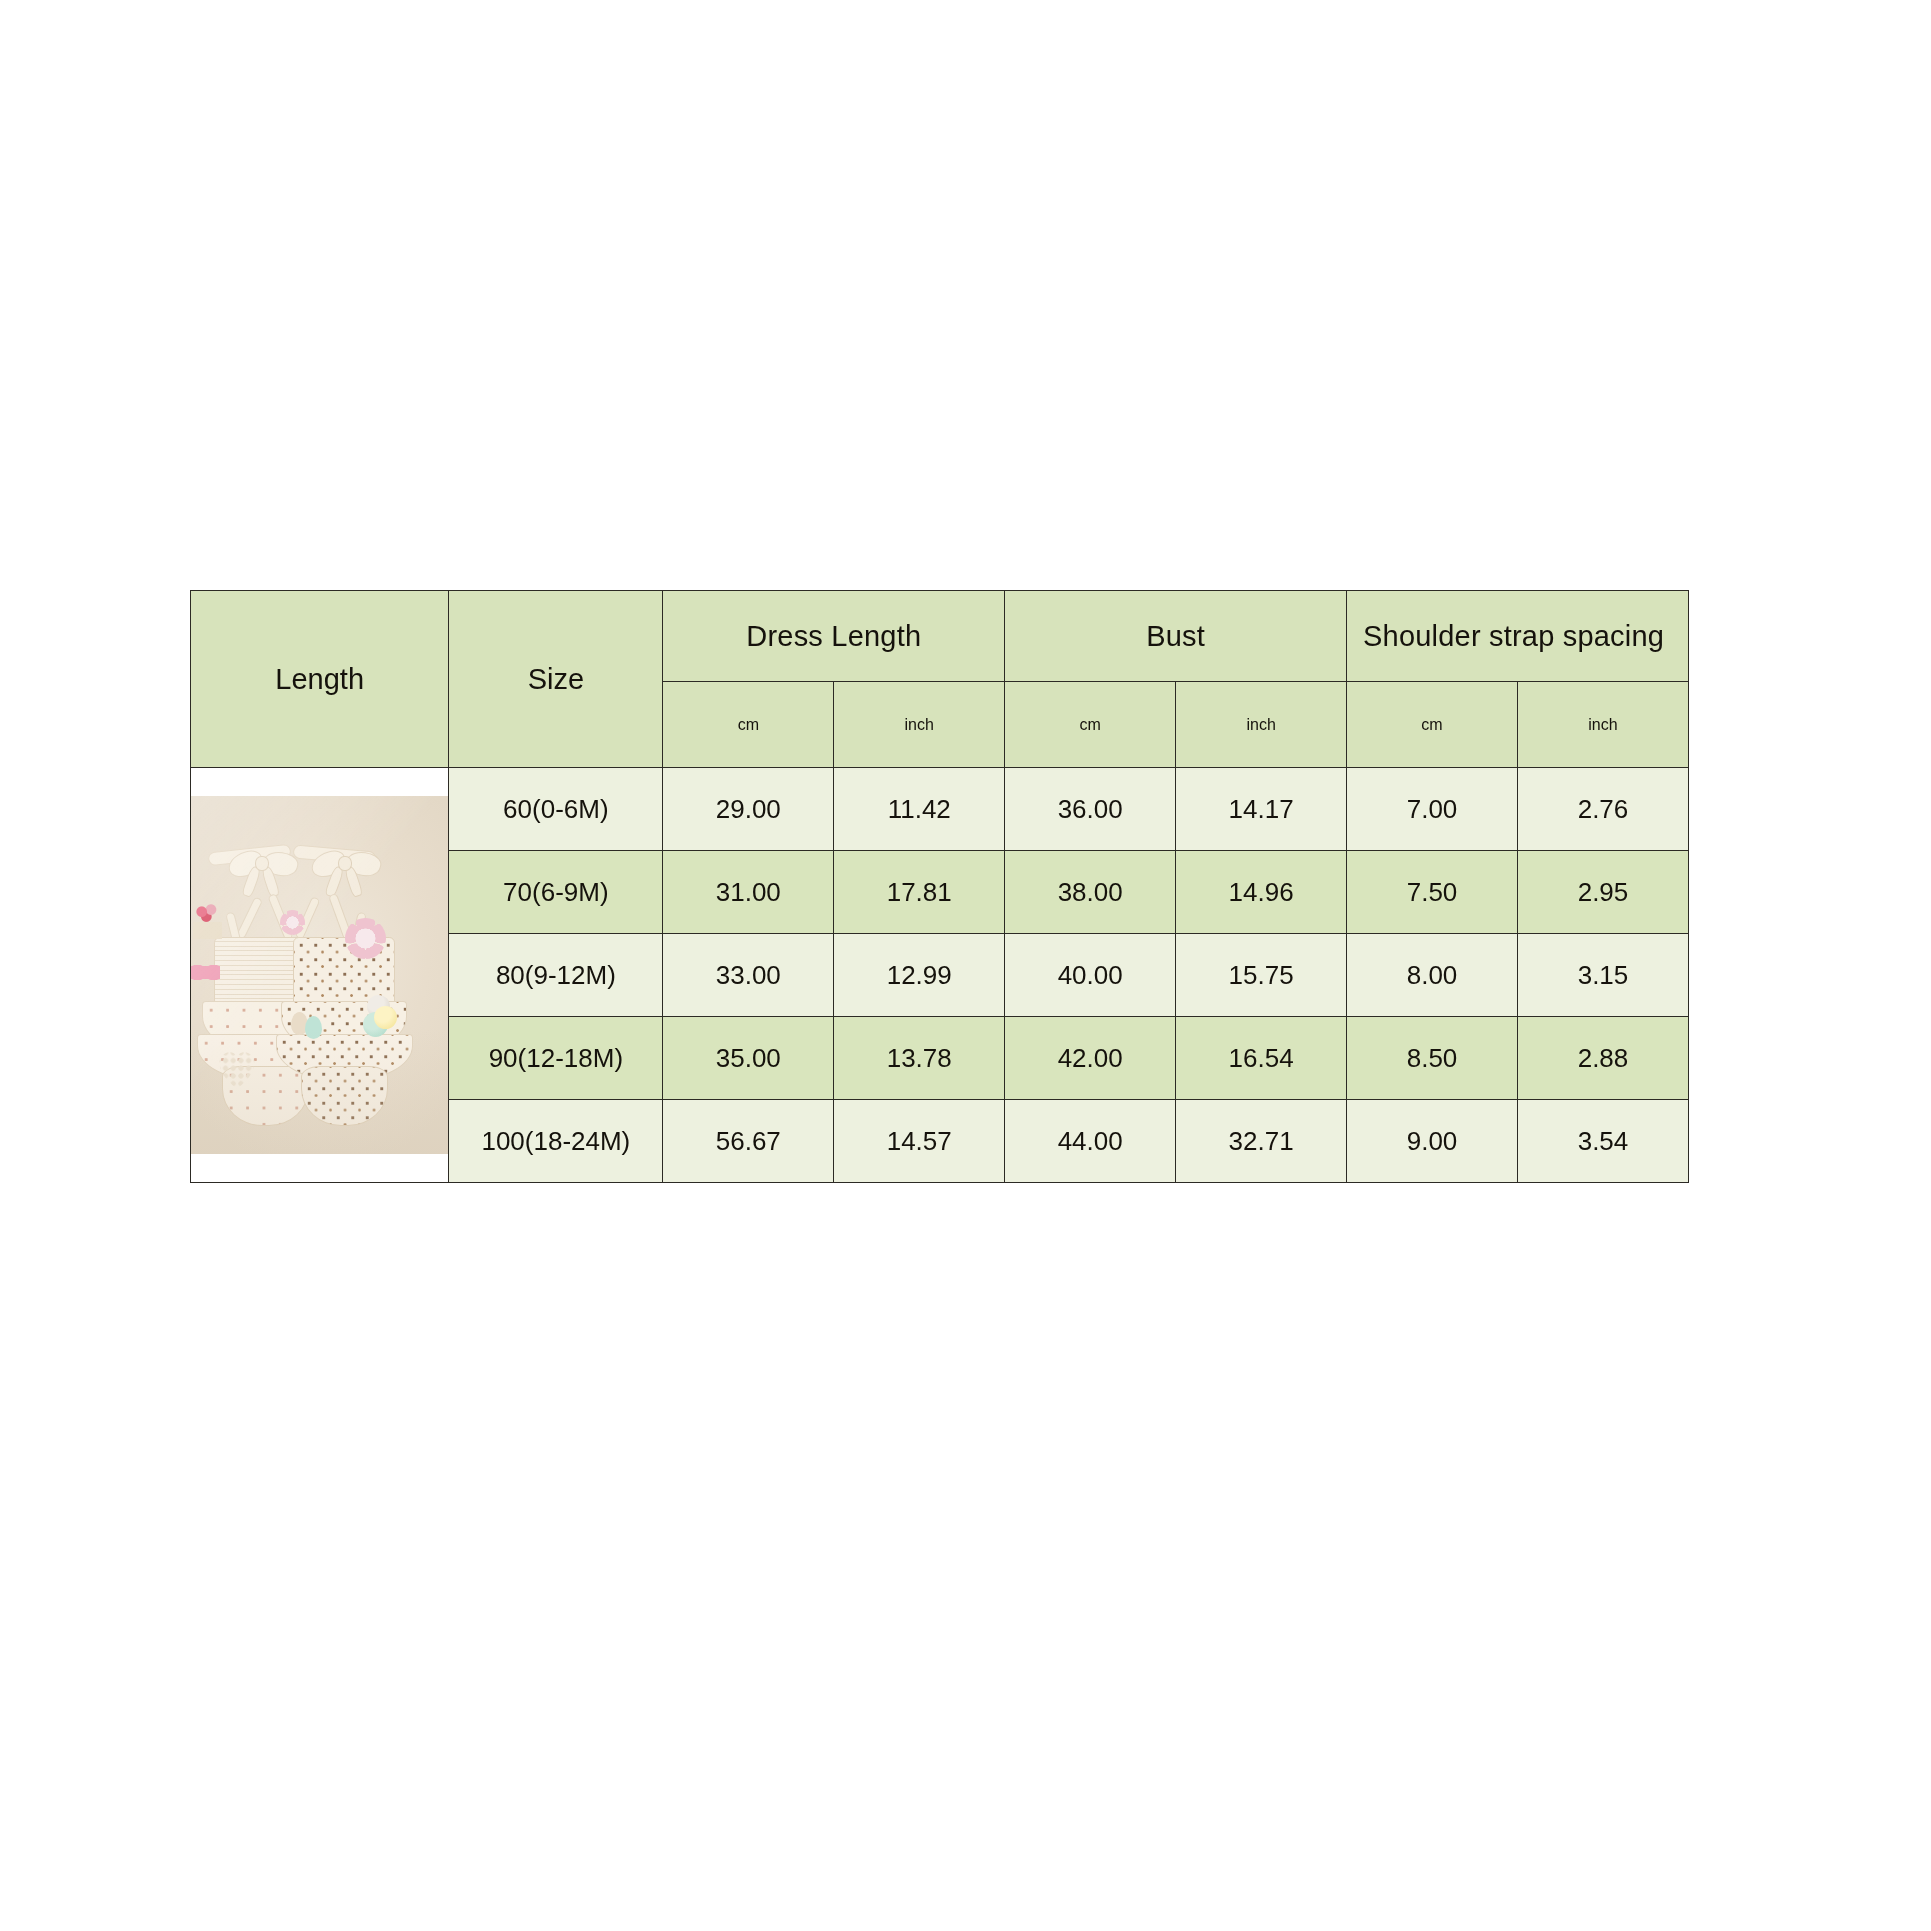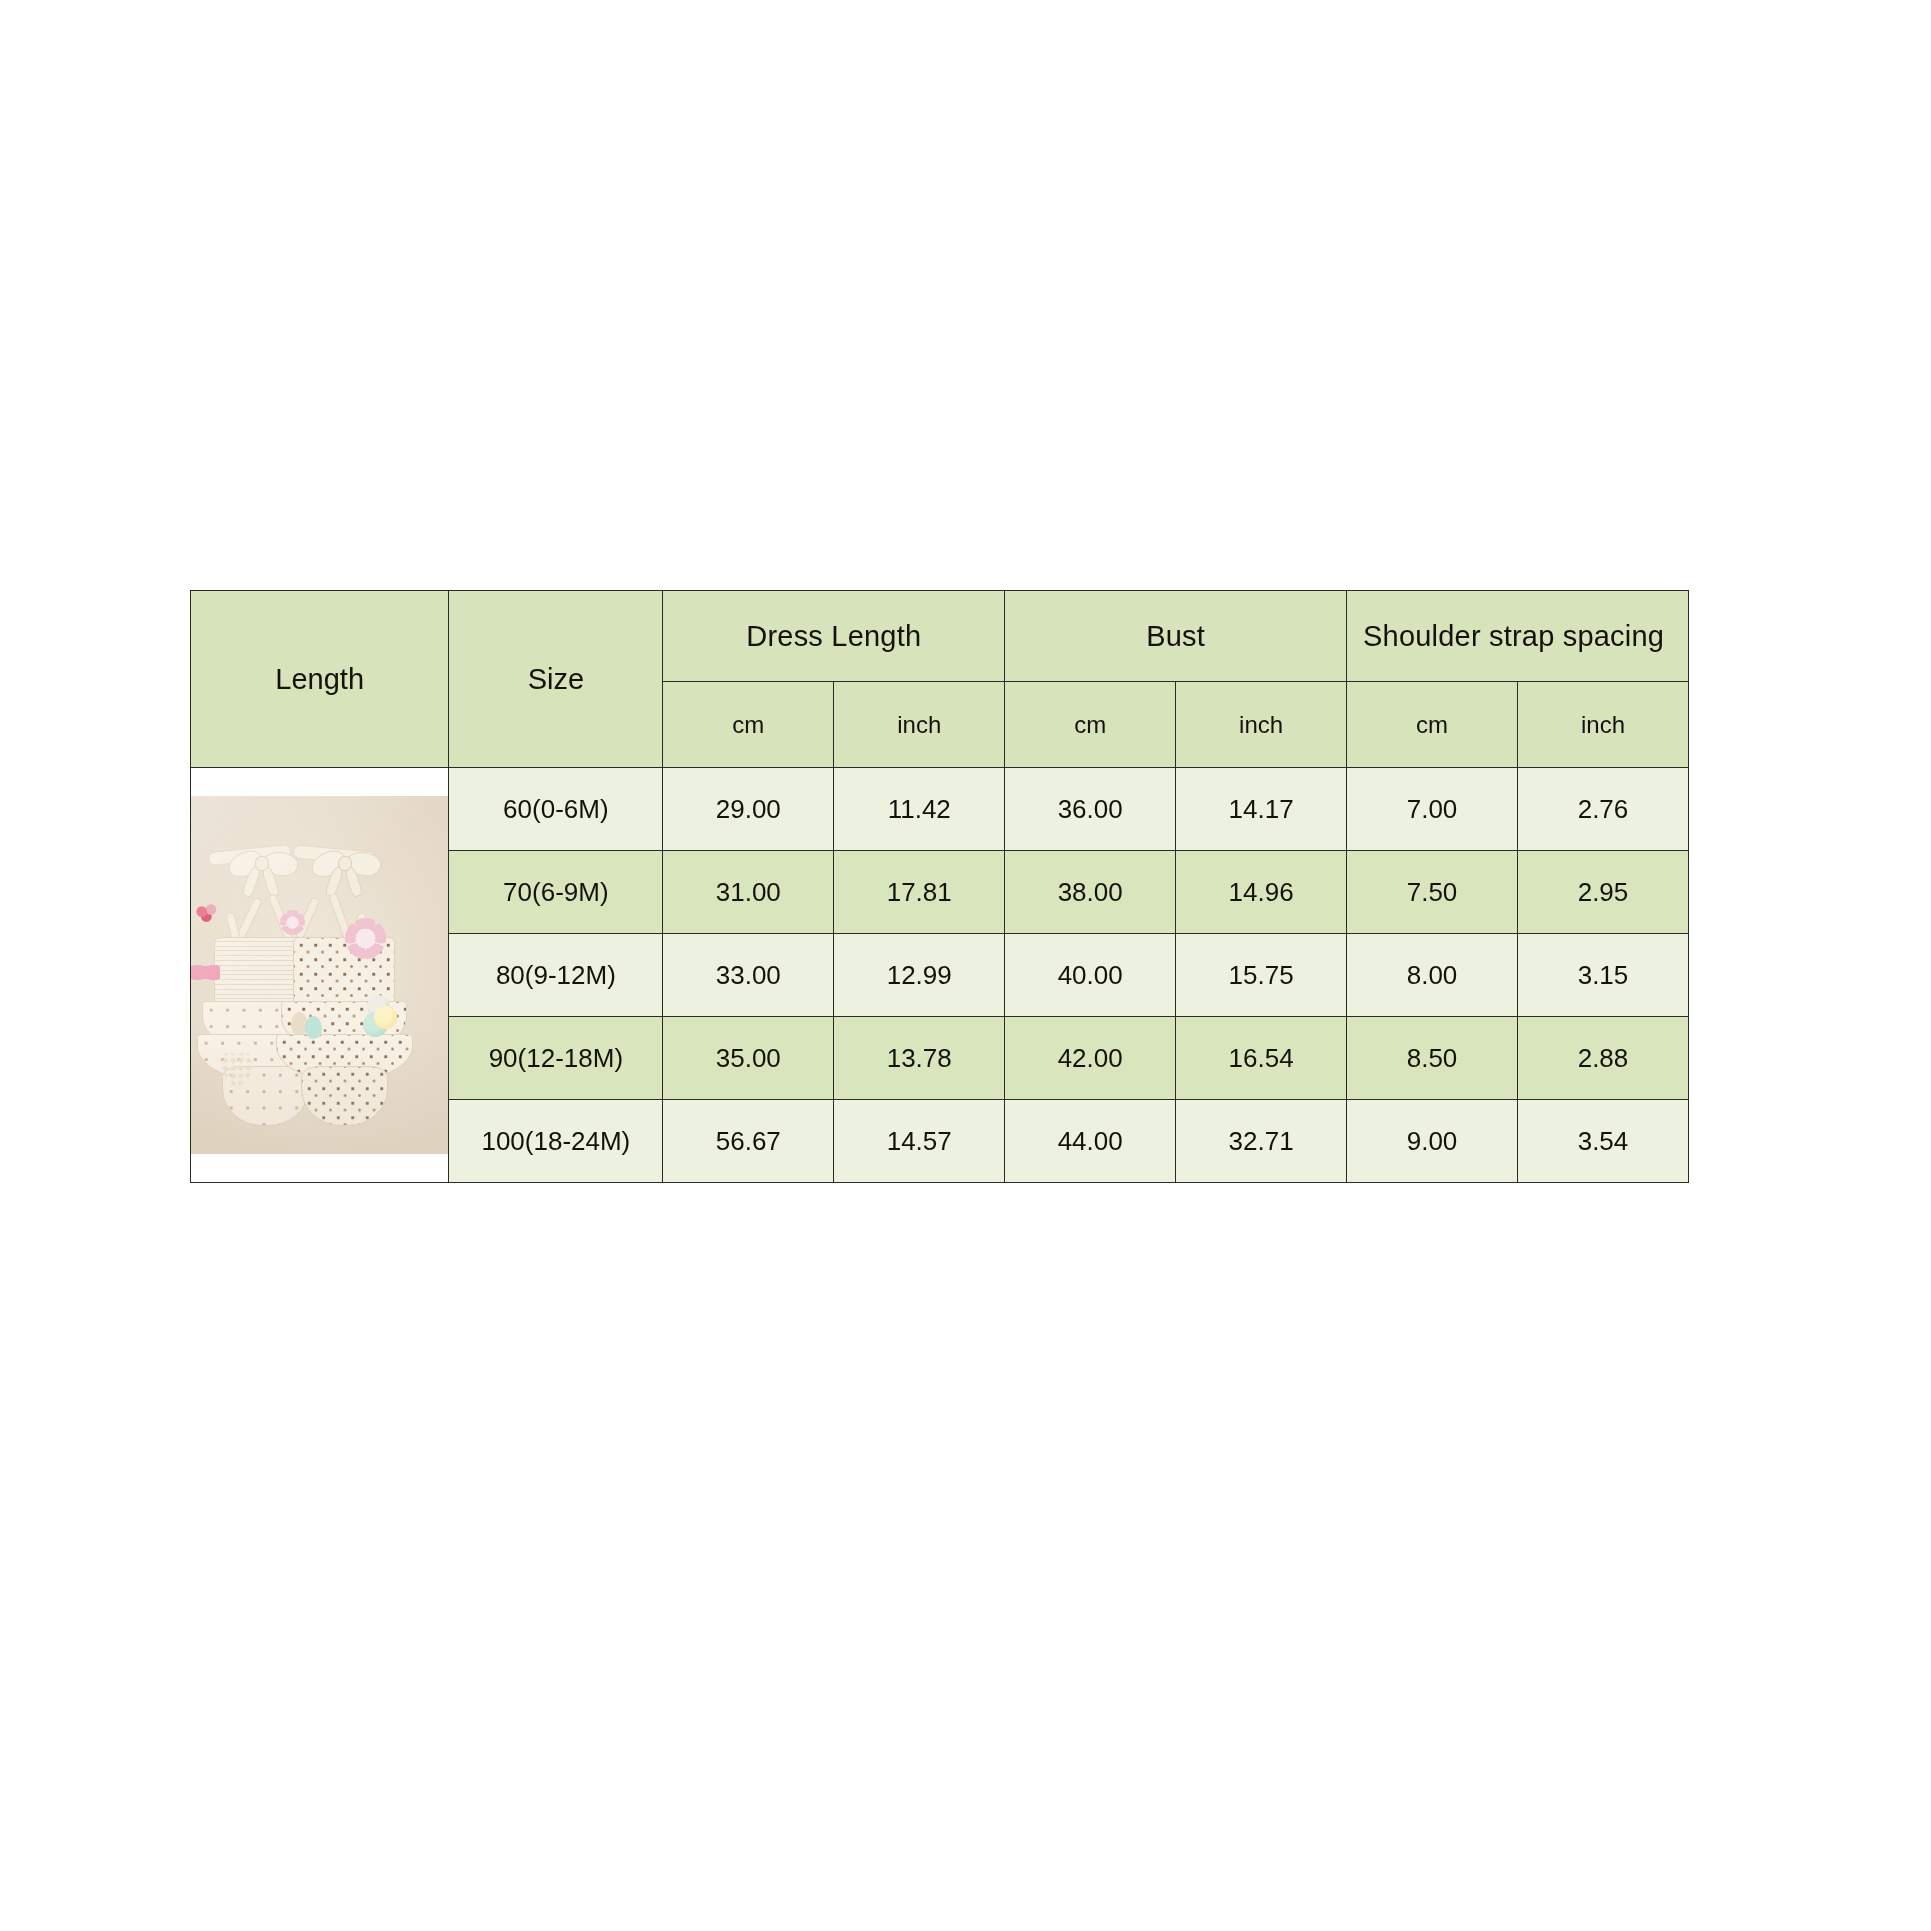--- a/index.html
+++ b/index.html
@@ -44,21 +44,21 @@
   .hdr {
     background: #d7e3bb;
   }
   .hdr-group {
     height: 90px;
     font-size: 29px;
     letter-spacing: 0.2px;
   }
   .hdr-unit {
     height: 85px;
-    font-size: 24px;
+    font-size: 16px;
   }
   .hdr-corner {
     height: 175px;
     font-size: 29px;
   }
   
   .overflow-label {
     display: block;
     width: 290px;
     position: relative;

